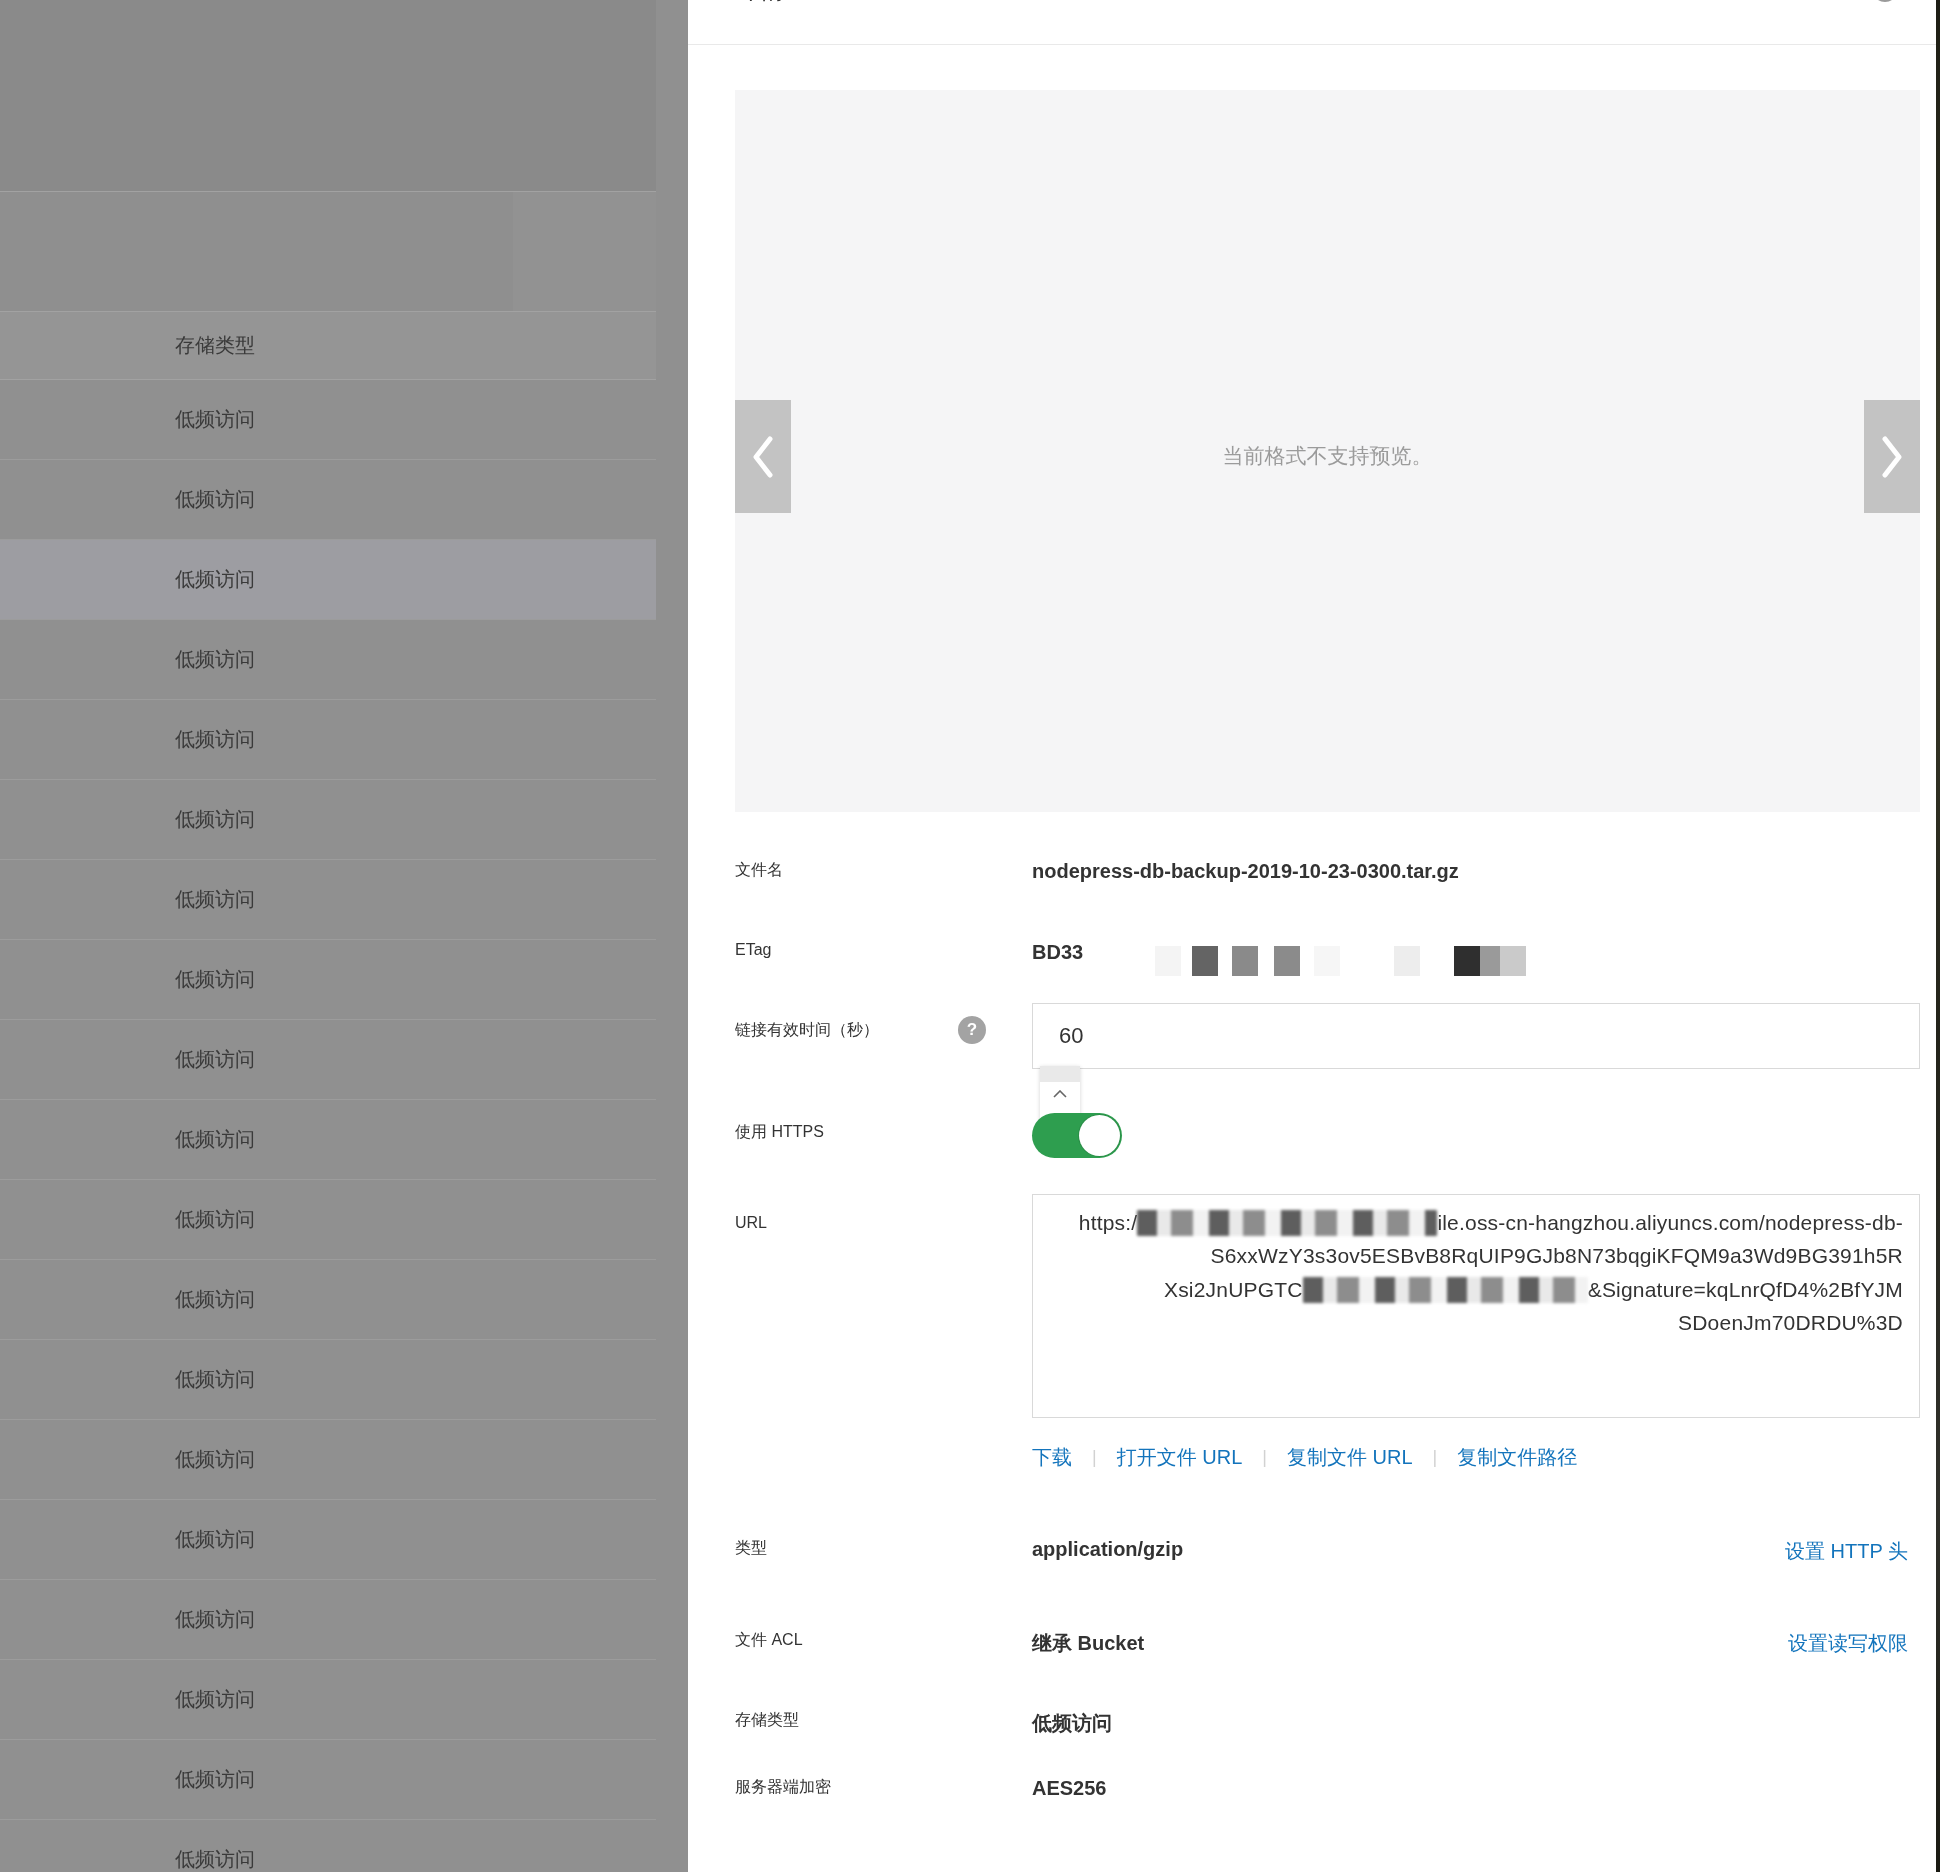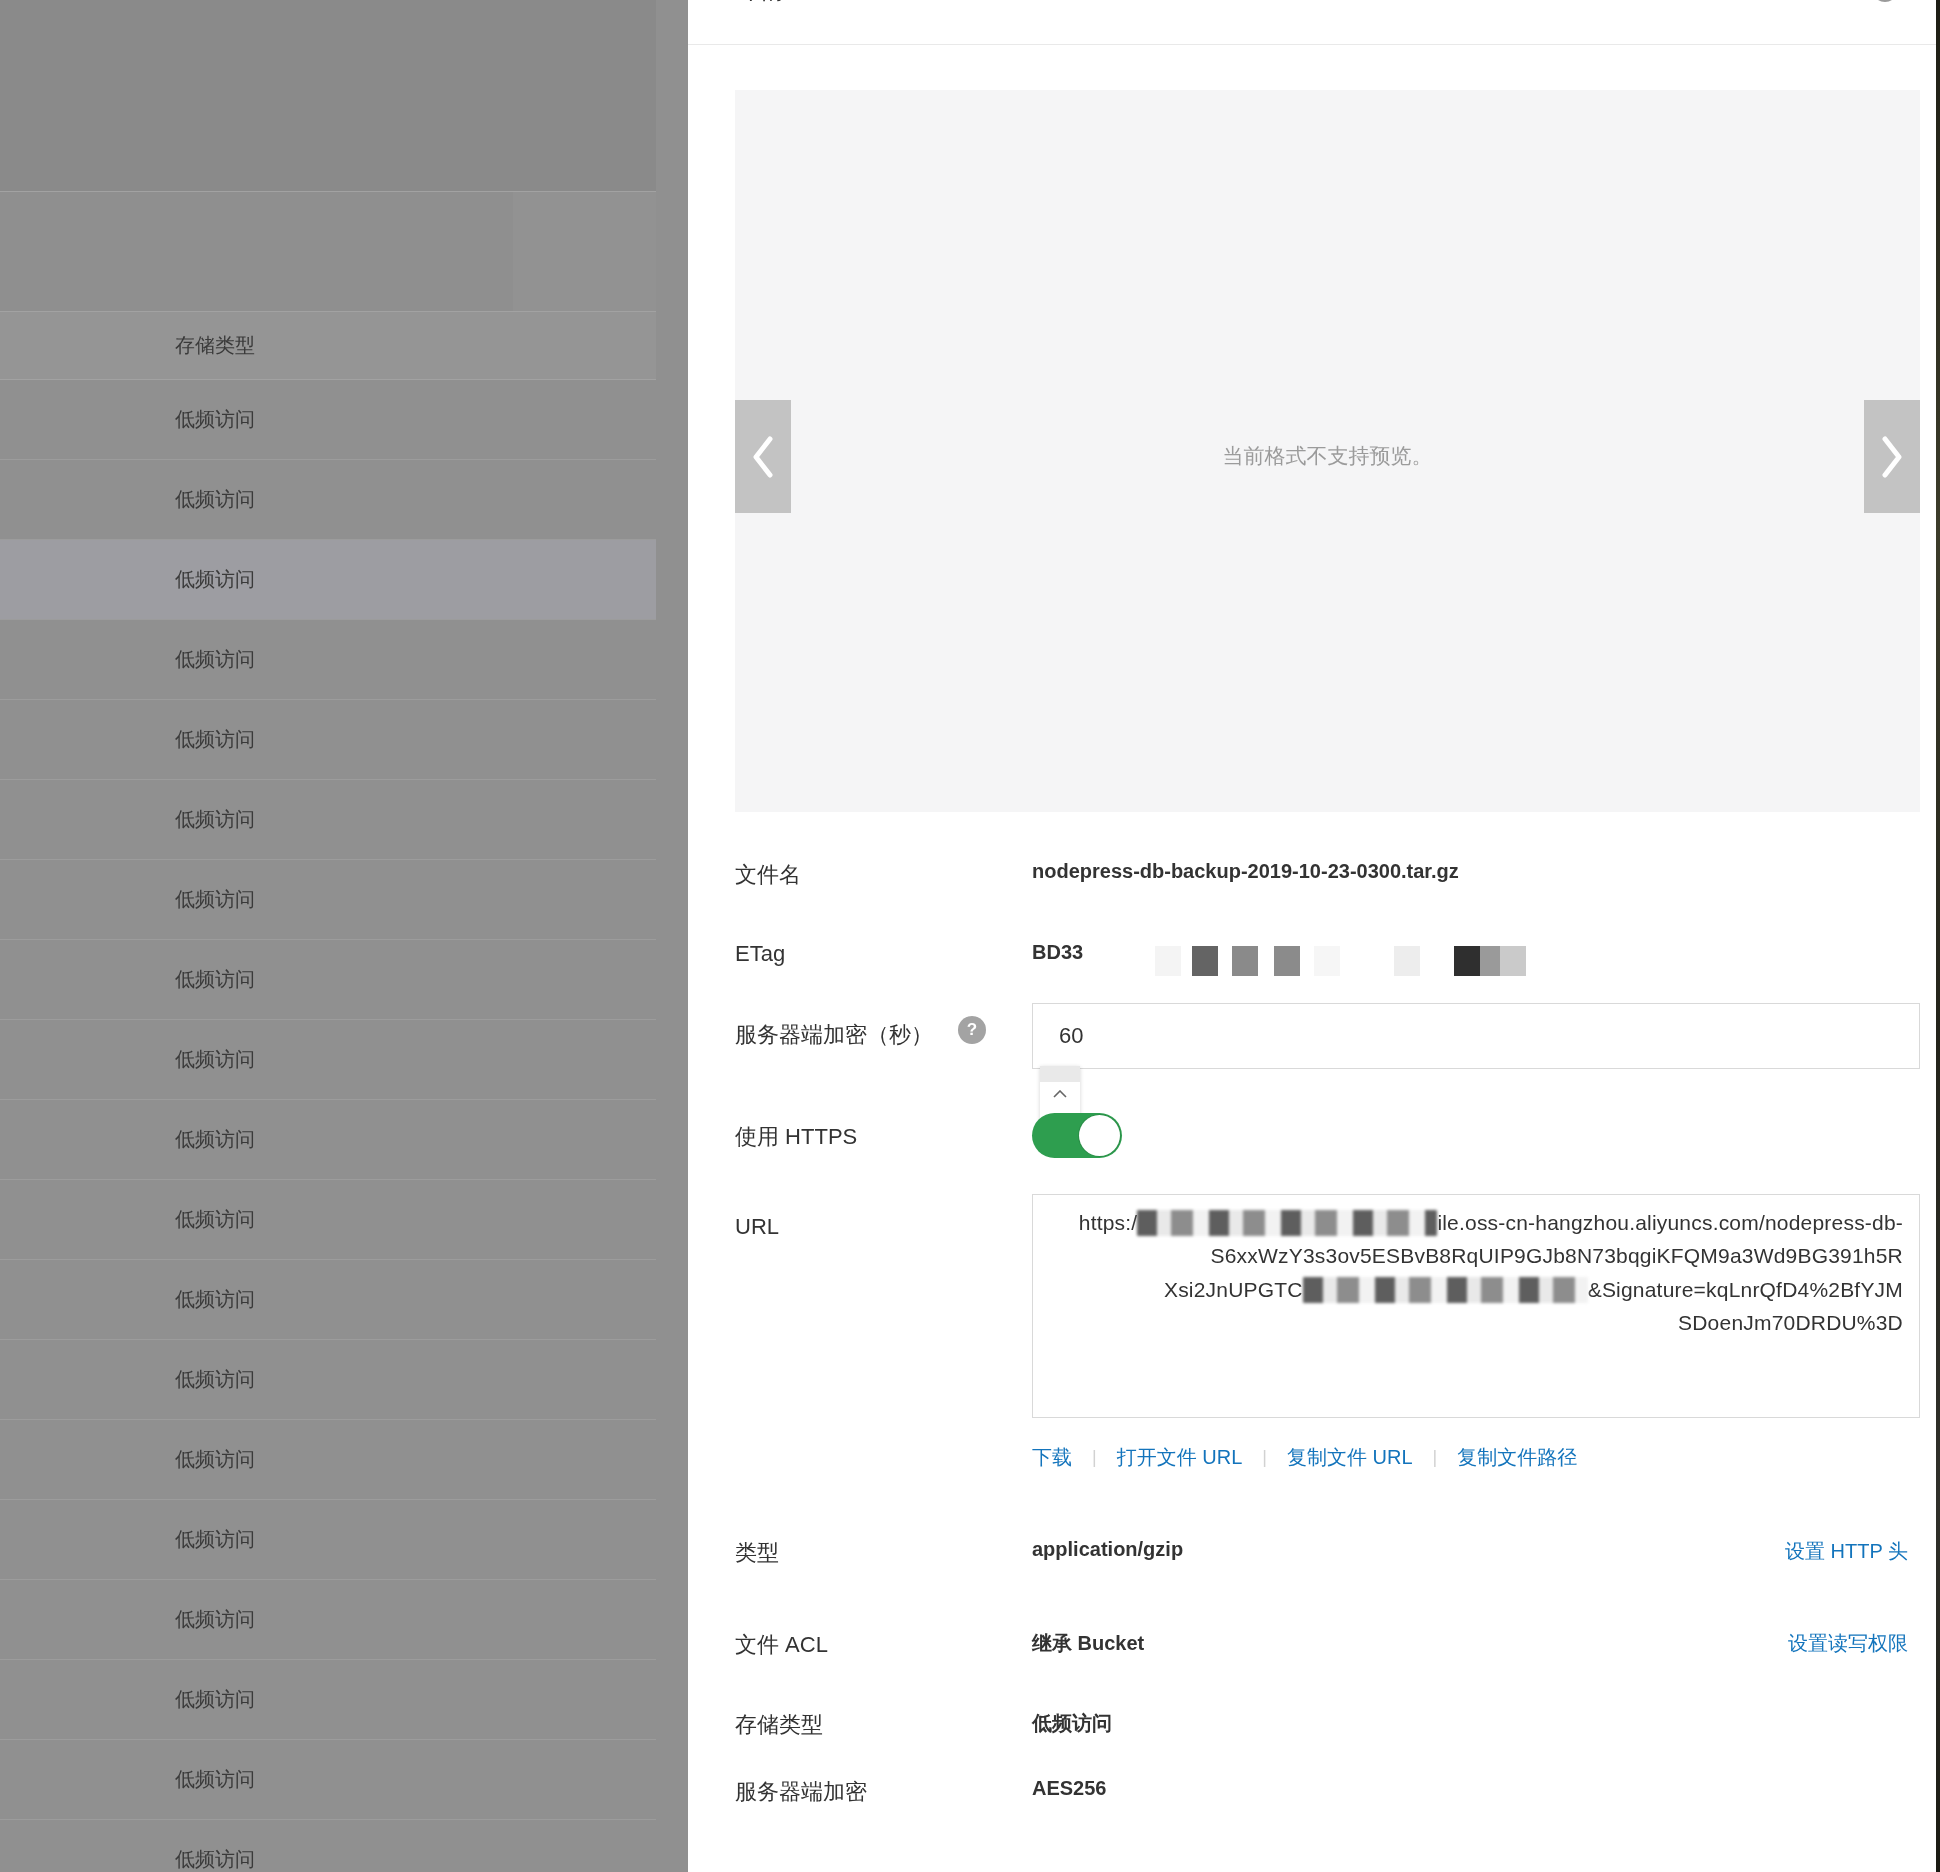--- a/index.html
+++ b/index.html
@@ -30,21 +30,21 @@
   .panel-title{position:absolute;left:47px;top:-27px;font-size:25px;color:#333;}
   .hdr-help{position:absolute;right:74px;top:-24px;width:26px;height:26px;border-radius:50%;background:#9a9a9a;}
   .hdr-close{position:absolute;right:38px;top:-26px;font-size:24px;color:#888;}
   
   .preview{position:absolute;left:47px;top:90px;width:1185px;height:722px;background:#f5f5f6;}
   .preview-msg{position:absolute;left:0;right:0;top:352px;text-align:center;color:#9b9b9b;font-size:21px;}
   .nav-btn{position:absolute;top:310px;width:56px;height:113px;background:#c3c3c3;display:flex;align-items:center;justify-content:center;cursor:pointer;}
   .nav-prev{left:0;} .nav-next{right:0;}
   .nav-btn svg{display:block;}
   
-  .flabel{position:absolute;left:47px;font-size:22px;color:#333;white-space:nowrap;}
+  .flabel{position:absolute;left:47px;font-size:16px;color:#333;white-space:nowrap;}
   .fvalue{position:absolute;left:344px;font-size:20px;color:#333;white-space:nowrap;font-weight:bold;}
   .help-badge{
     position:absolute;left:270px;top:1016px;width:28px;height:28px;border-radius:50%;
     background:#a3a3a3;color:#fff;font-size:17px;line-height:28px;text-align:center;font-weight:bold;
   }
   .redact-cell{position:absolute;height:30px;top:946px;}
   .expire-input{
     position:absolute;left:344px;top:1003px;width:888px;height:66px;box-sizing:border-box;
     border:1px solid #d9d9d9;background:#fff;font-size:22px;color:#333;padding:0 0 0 26px;outline:none;
     font-family:"Liberation Sans","DejaVu Sans",sans-serif;
@@ -142,21 +142,21 @@
       <span class="redact-cell" style="left: 504px; width: 26px; background: rgb(100, 100, 100);"></span>
       <span class="redact-cell" style="left: 544px; width: 26px; background: rgb(138, 138, 138);"></span>
       <span class="redact-cell" style="left: 586px; width: 26px; background: rgb(139, 139, 139);"></span>
       <span class="redact-cell" style="left: 626px; width: 26px; background: rgb(246, 246, 246);"></span>
       <span class="redact-cell" style="left: 706px; width: 26px; background: rgb(237, 237, 237);"></span>
       <span class="redact-cell" style="left: 766px; width: 26px; background: rgb(47, 47, 47);"></span>
       <span class="redact-cell" style="left: 792px; width: 20px; background: rgb(154, 154, 154);"></span>
       <span class="redact-cell" style="left: 812px; width: 26px; background: rgb(202, 202, 202);"></span>
     </div>
 
-  <div class="flabel" style="top:1020px">服务器端加密（秒）</div>
+  <div class="flabel" style="top:1020px">链接有效时间（秒）</div>
   <div class="help-badge">?</div>
   <input class="expire-input" value="60" style="">
   <div class="spinner">
     <div class="strip"></div>
     <div class="spin-cell">
       <svg width="14" height="8" viewBox="0 0 14 8">
           <polyline points="1,7 7,1 13,7" fill="none" stroke="#666666" stroke-width="1.6"></polyline>
         </svg>
     </div>
     <div class="spin-cell">

